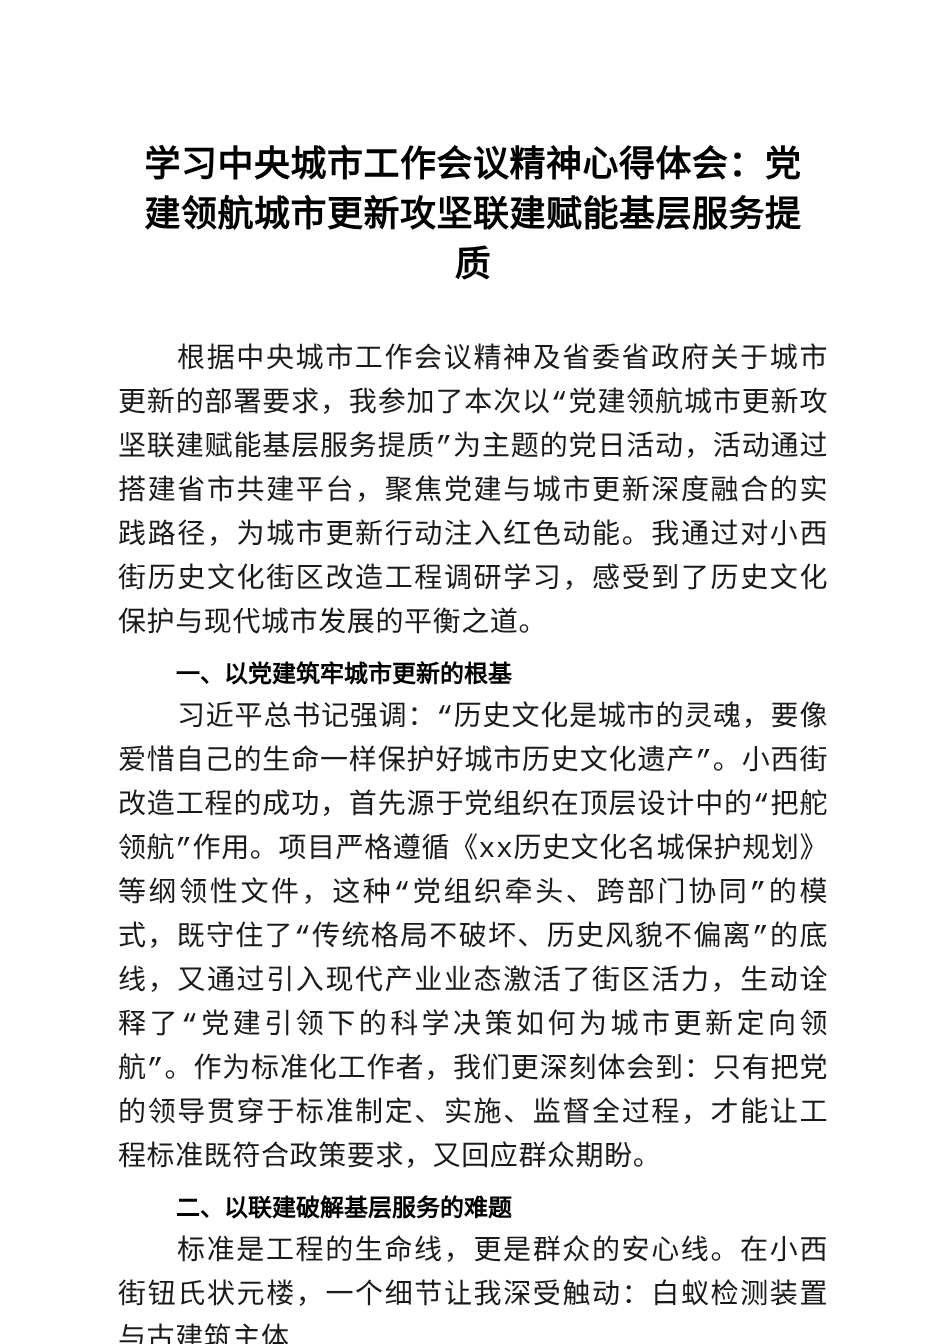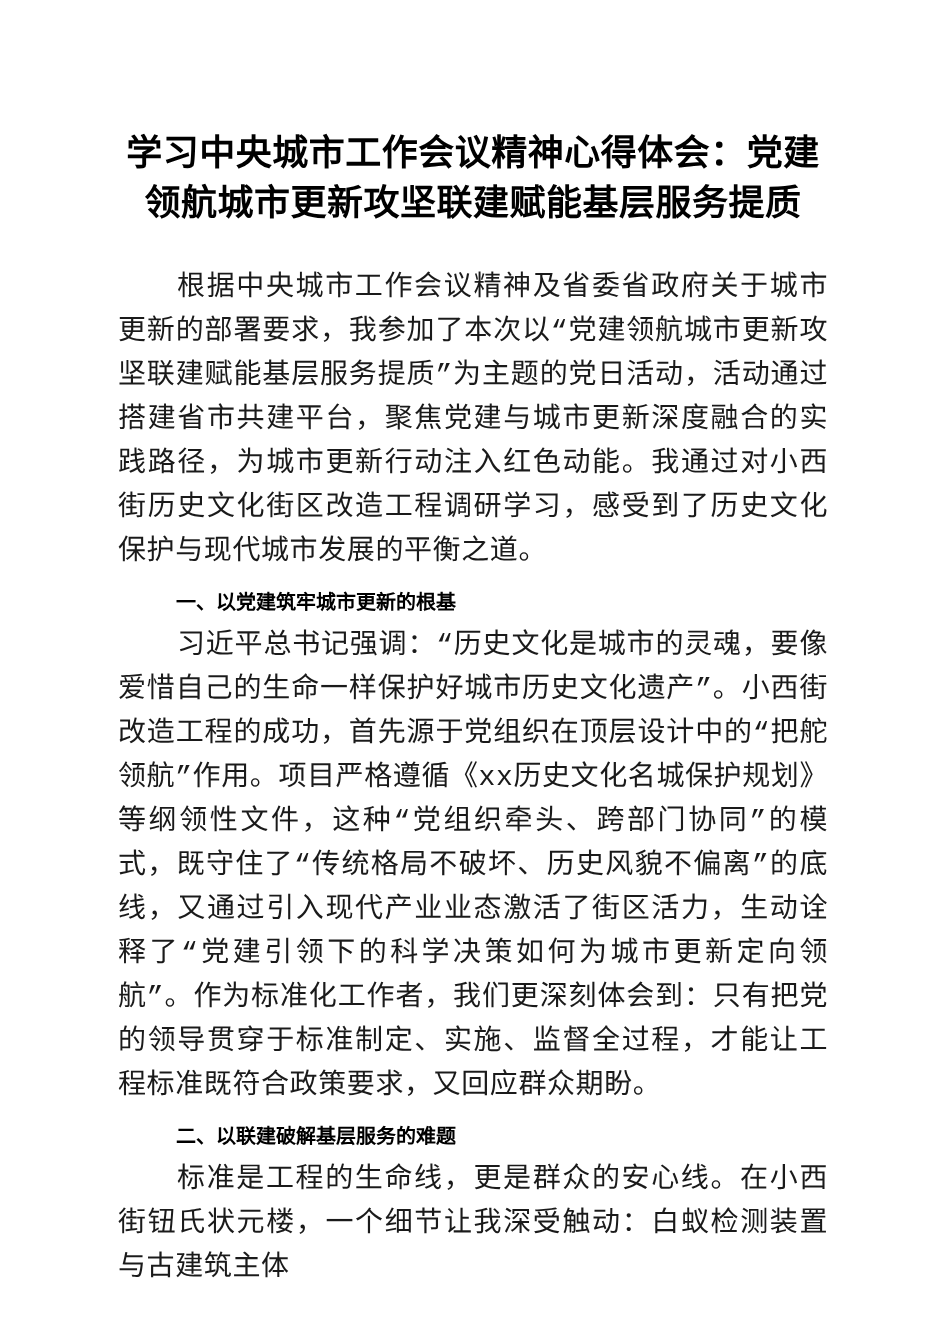--- a/index.html
+++ b/index.html
@@ -20,40 +20,40 @@
 
   .content {
     position: absolute;
     left: 118px;
     top: 0;
     width: 710px;
   }
 
   
   .doc-title {
-    margin: 0;
+    margin: 11px;
     padding-top: 128px;
     font-family: "Liberation Serif", "DejaVu Serif", serif;
     font-weight: bold;
     font-size: 36px;
     line-height: 50px;
     letter-spacing: 0.5px;
     text-align: center;
     color: #000000;
     word-break: break-all;
   }
 
   
   .section-heading {
     margin: 0;
     padding-top: 6px;
     text-indent: 58px;
     font-family: "Liberation Sans", "DejaVu Sans", sans-serif;
     font-weight: bold;
-    font-size: 20px;
+    font-size: 24px;
     line-height: 44px;
     color: #000000;
     word-break: break-all;
   }
 
   
   .body-para {
     margin: 0;
     text-indent: 59px;
     font-family: Liberation Mono, monospace;

